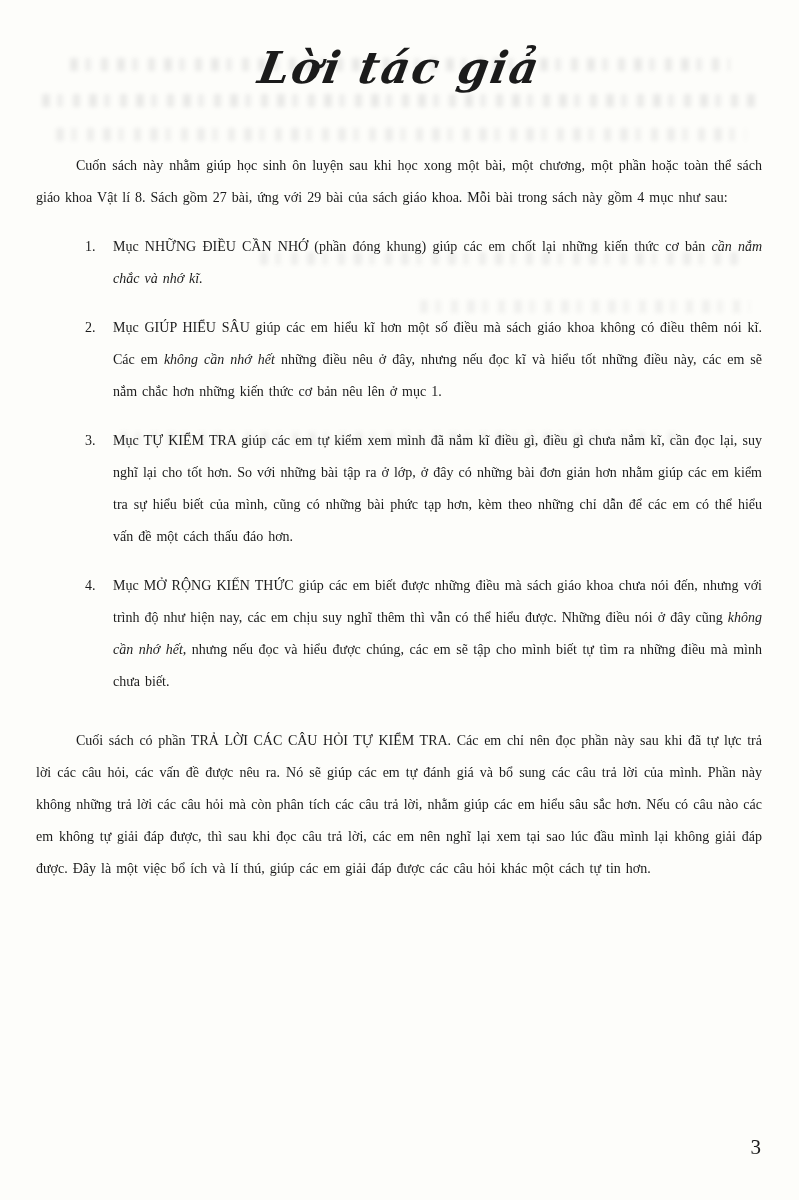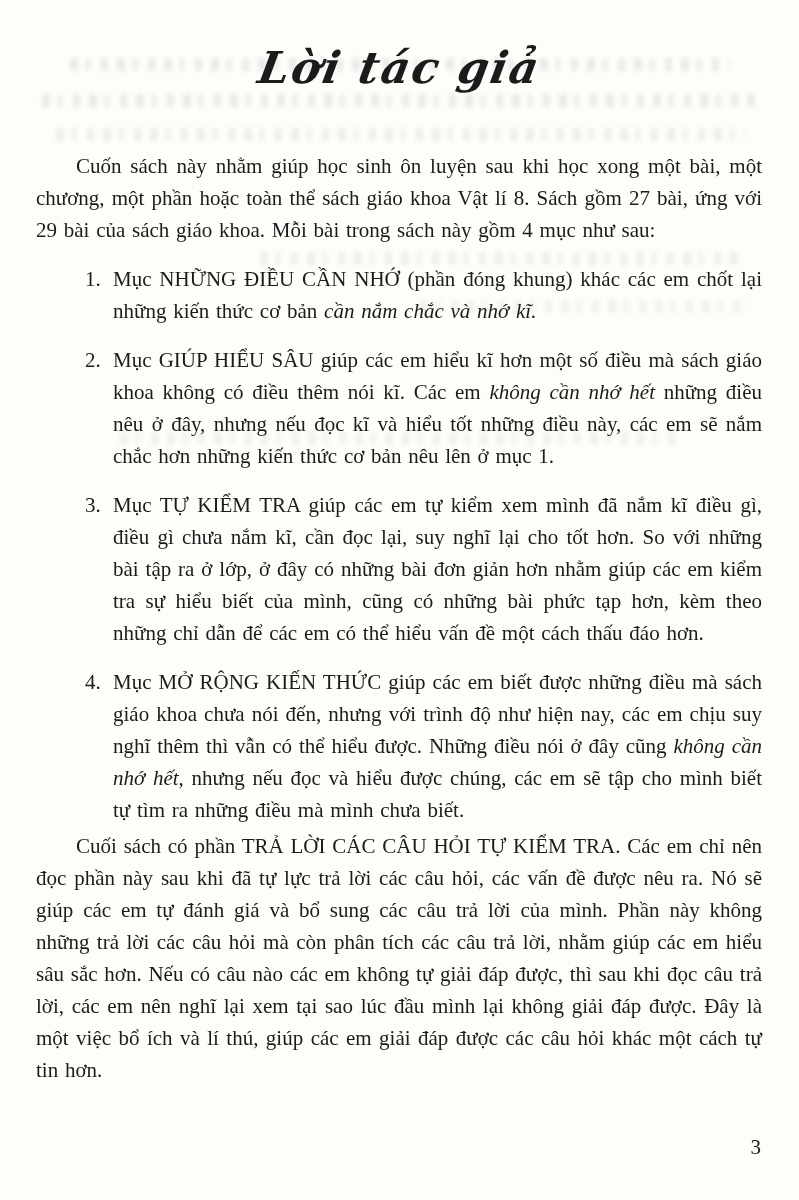--- a/index.html
+++ b/index.html
@@ -48,31 +48,31 @@
     font-size: 44px;
     letter-spacing: 2px;
     transform: skewX(-10deg);
   }
 
   .content {
     position: absolute;
     left: 36px;
     right: 37px;
     top: 150px;
-    font-size: 21px;
+    font-size: 14px;
     line-height: 32px;
     text-align: justify;
     word-spacing: 1.5px;
   }
   .para { margin: 0; text-indent: 40px; }
   .list { list-style: none; margin: 14px 0 0 0; padding: 0; }
   .list-item { display: flex; margin: 17px 0 0 49px; }
   .num { width: 28px; flex-shrink: 0; }
   .itext { flex: 1; text-align: justify; }
-  .closing { margin-top: 4px; }
+  .closing { margin-top: 27px; }
   .it { font-style: italic; }
 
   .pageno {
     position: absolute;
     right: 38px;
     bottom: 40px;
     font-size: 21px;
   }
 </style>
 </head>
@@ -91,21 +91,21 @@
     <span class="title">Lời tác giả</span>
   </div>
 
   <div class="content">
 
     <p class="para"><span>Cuốn sách này nhằm giúp học sinh ôn luyện sau khi học xong một bài, một chương, một phần hoặc toàn thể sách giáo khoa Vật lí 8. Sách gồm 27 bài, ứng với 29 bài của sách giáo khoa. Mỗi bài trong sách này gồm 4 mục như sau:</span></p>
 
     <ol class="list">
       <li class="list-item">
         <span class="num">1.</span>
-        <div class="itext"><span>Mục NHỮNG ĐIỀU CẦN NHỚ (phần đóng khung) khác các em chốt lại những kiến thức cơ bản </span><span class="it">cần nắm chắc và nhớ kĩ.</span></div>
+        <div class="itext"><span>Mục NHỮNG ĐIỀU CẦN NHỚ (phần đóng khung) giúp các em chốt lại những kiến thức cơ bản </span><span class="it">cần nắm chắc và nhớ kĩ.</span></div>
       </li>
       <li class="list-item">
         <span class="num">2.</span>
         <div class="itext"><span>Mục GIÚP HIỂU SÂU giúp các em hiểu kĩ hơn một số điều mà sách giáo khoa không có điều thêm nói kĩ. Các em </span><span class="it">không cần nhớ hết</span><span> những điều nêu ở đây, nhưng nếu đọc kĩ và hiểu tốt những điều này, các em sẽ nắm chắc hơn những kiến thức cơ bản nêu lên ở mục 1.</span></div>
       </li>
       <li class="list-item">
         <span class="num">3.</span>
         <div class="itext"><span>Mục TỰ KIỂM TRA giúp các em tự kiểm xem mình đã nắm kĩ điều gì, điều gì chưa nắm kĩ, cần đọc lại, suy nghĩ lại cho tốt hơn. So với những bài tập ra ở lớp, ở đây có những bài đơn giản hơn nhằm giúp các em kiểm tra sự hiểu biết của mình, cũng có những bài phức tạp hơn, kèm theo những chỉ dẫn để các em có thể hiểu vấn đề một cách thấu đáo hơn.</span></div>
       </li>
       <li class="list-item">

